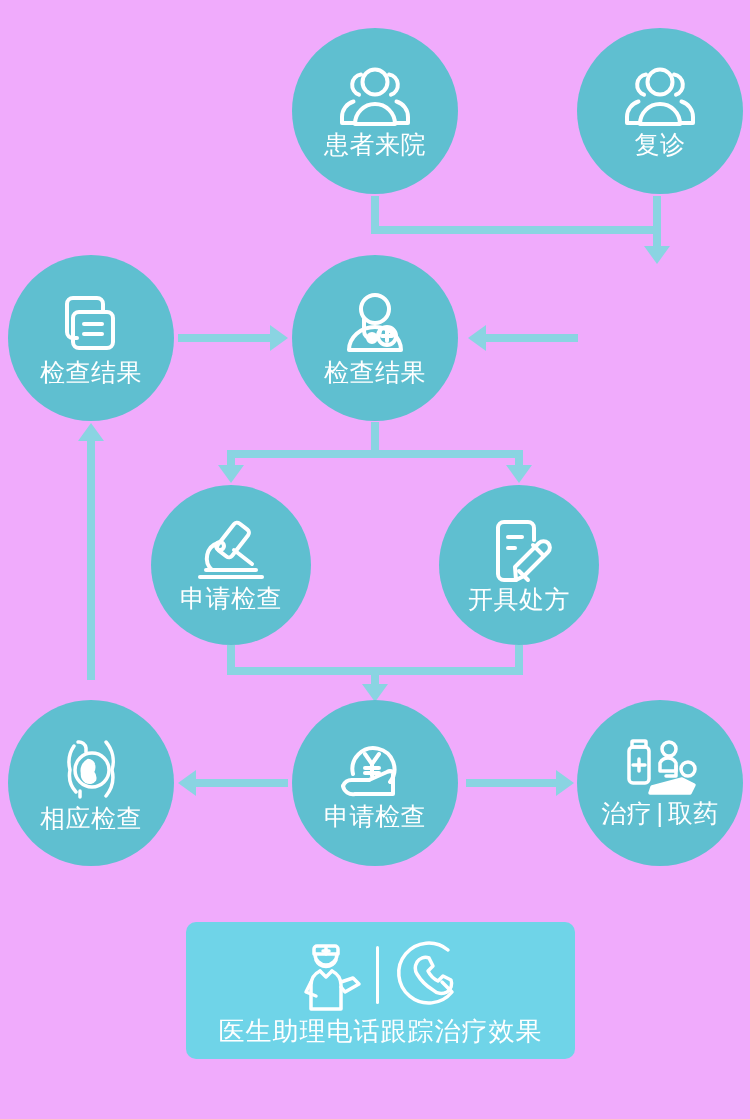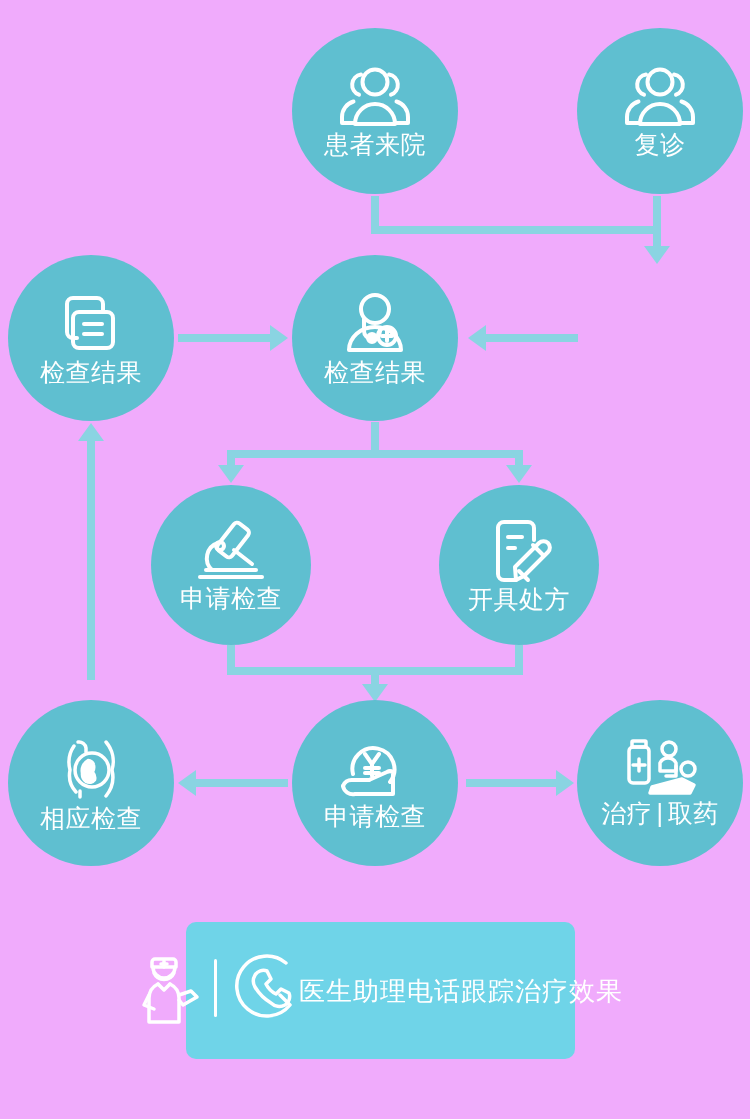--- a/index.html
+++ b/index.html
@@ -75,20 +75,21 @@
   
   #banner{
     position:absolute;
     left:186px;
     top:922px;
     width:389px;
     height:137px;
     background:#6fd4e8;
     border-radius:10px;
     display:flex;
+    flex-direction:column;
     align-items:center;
     justify-content:center;
     box-sizing:border-box;
   }
   #banner .row{
     display:flex;
     align-items:center;
     justify-content:center;
     gap:14px;
     margin-bottom:6px;

